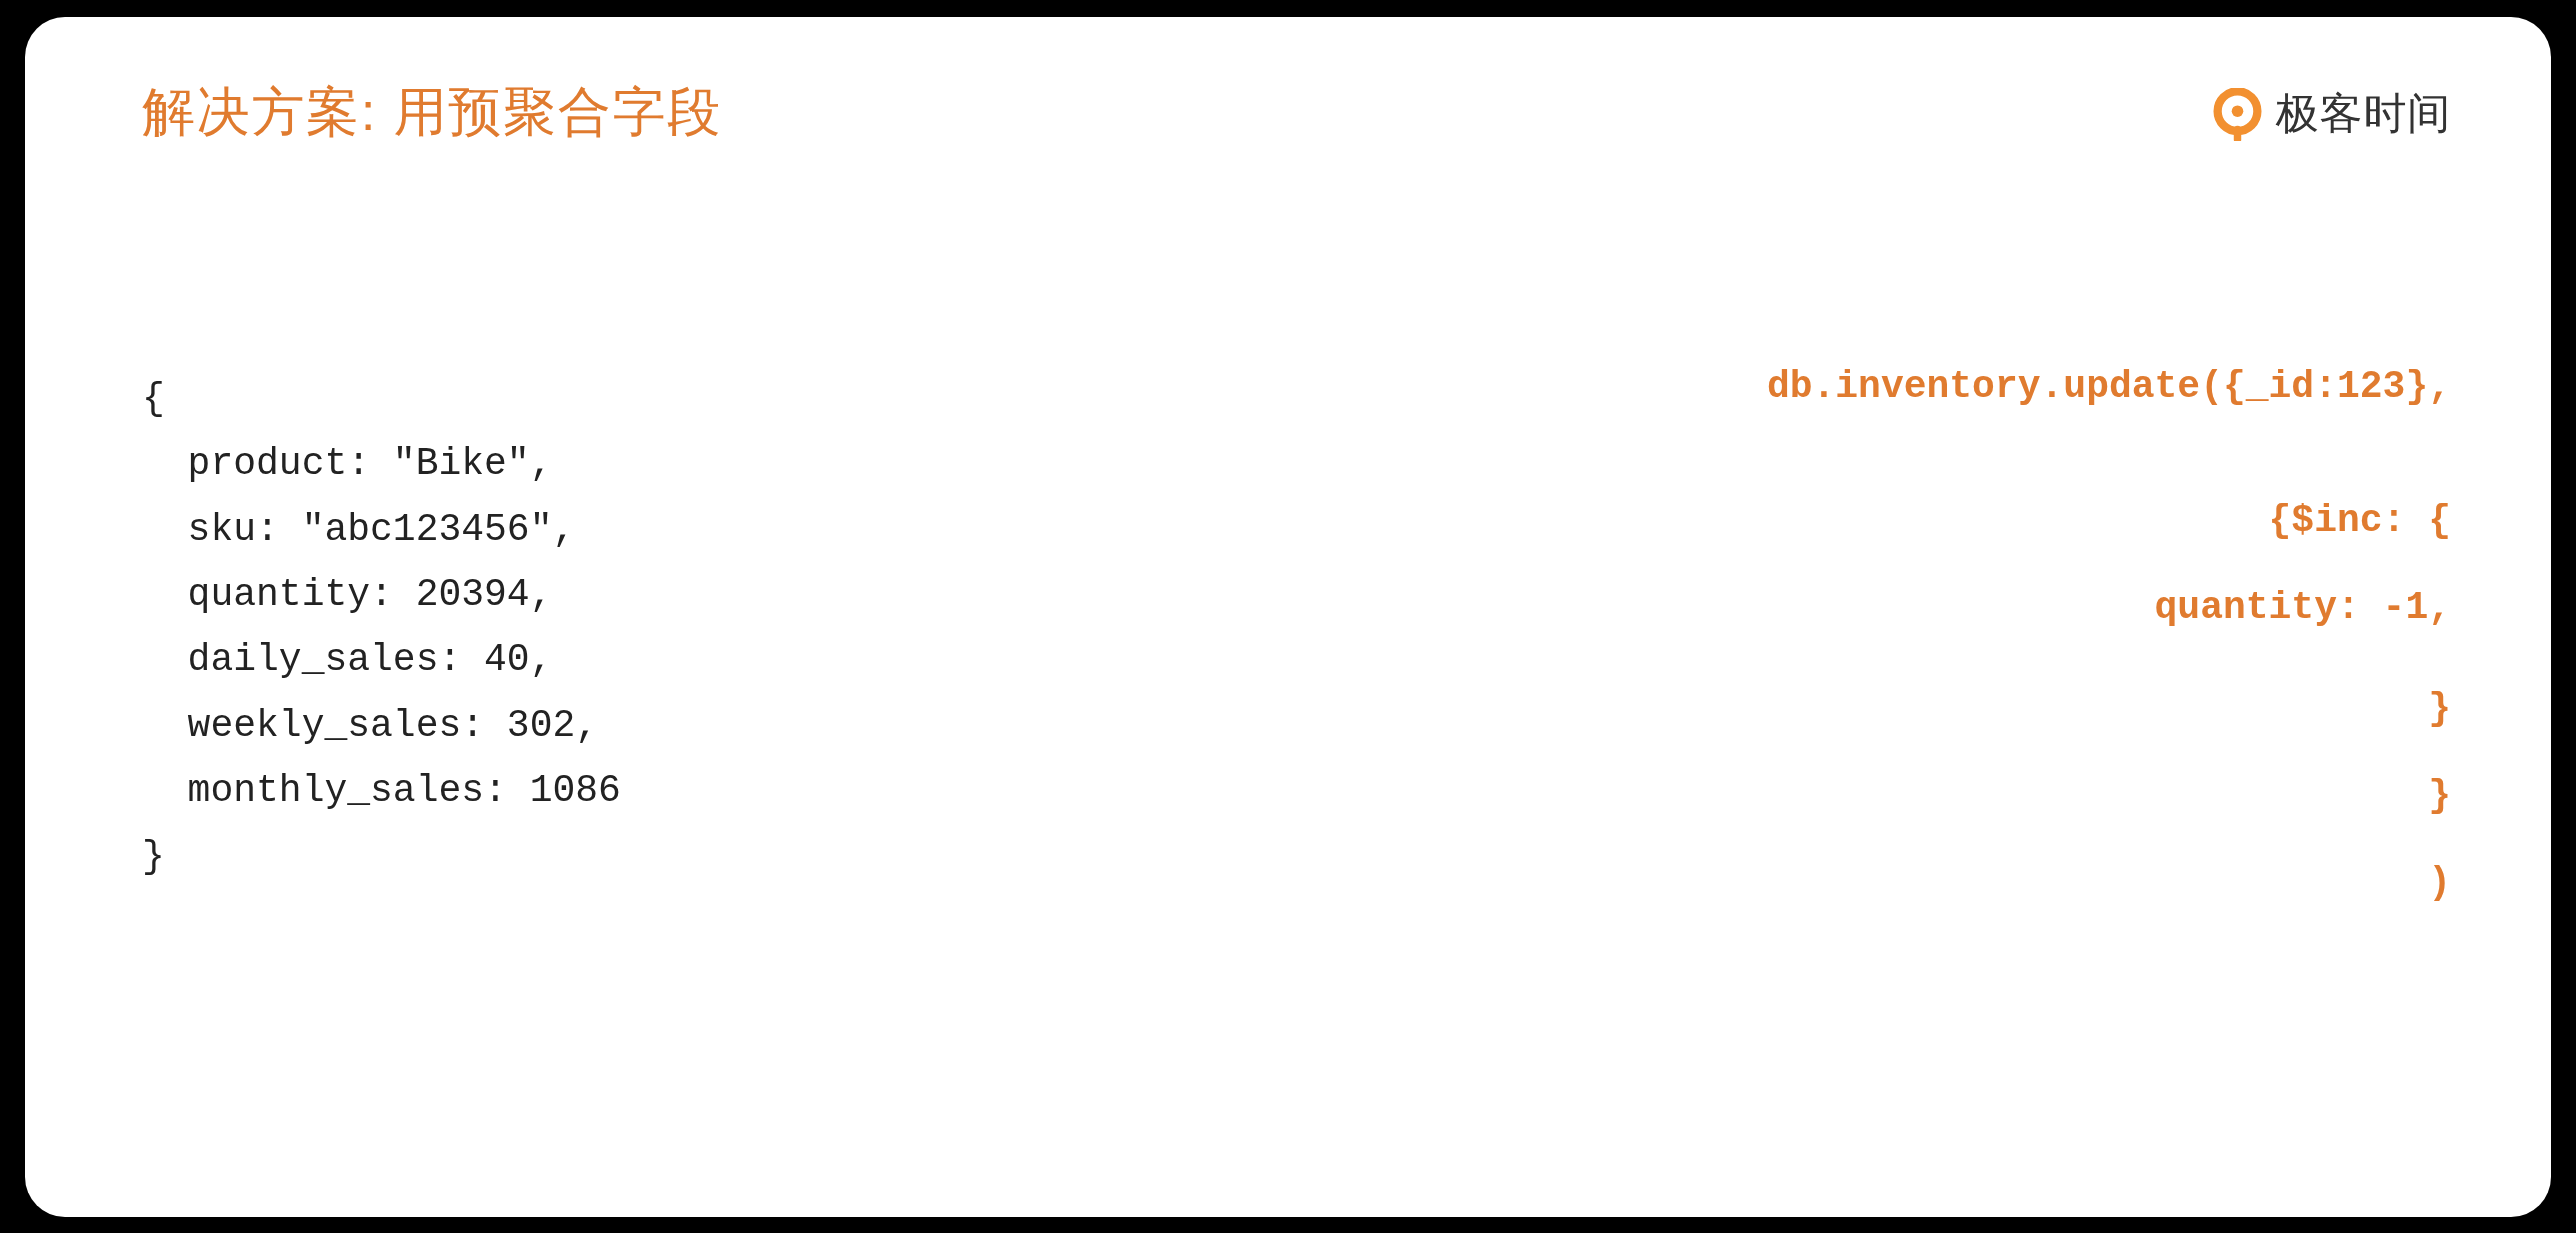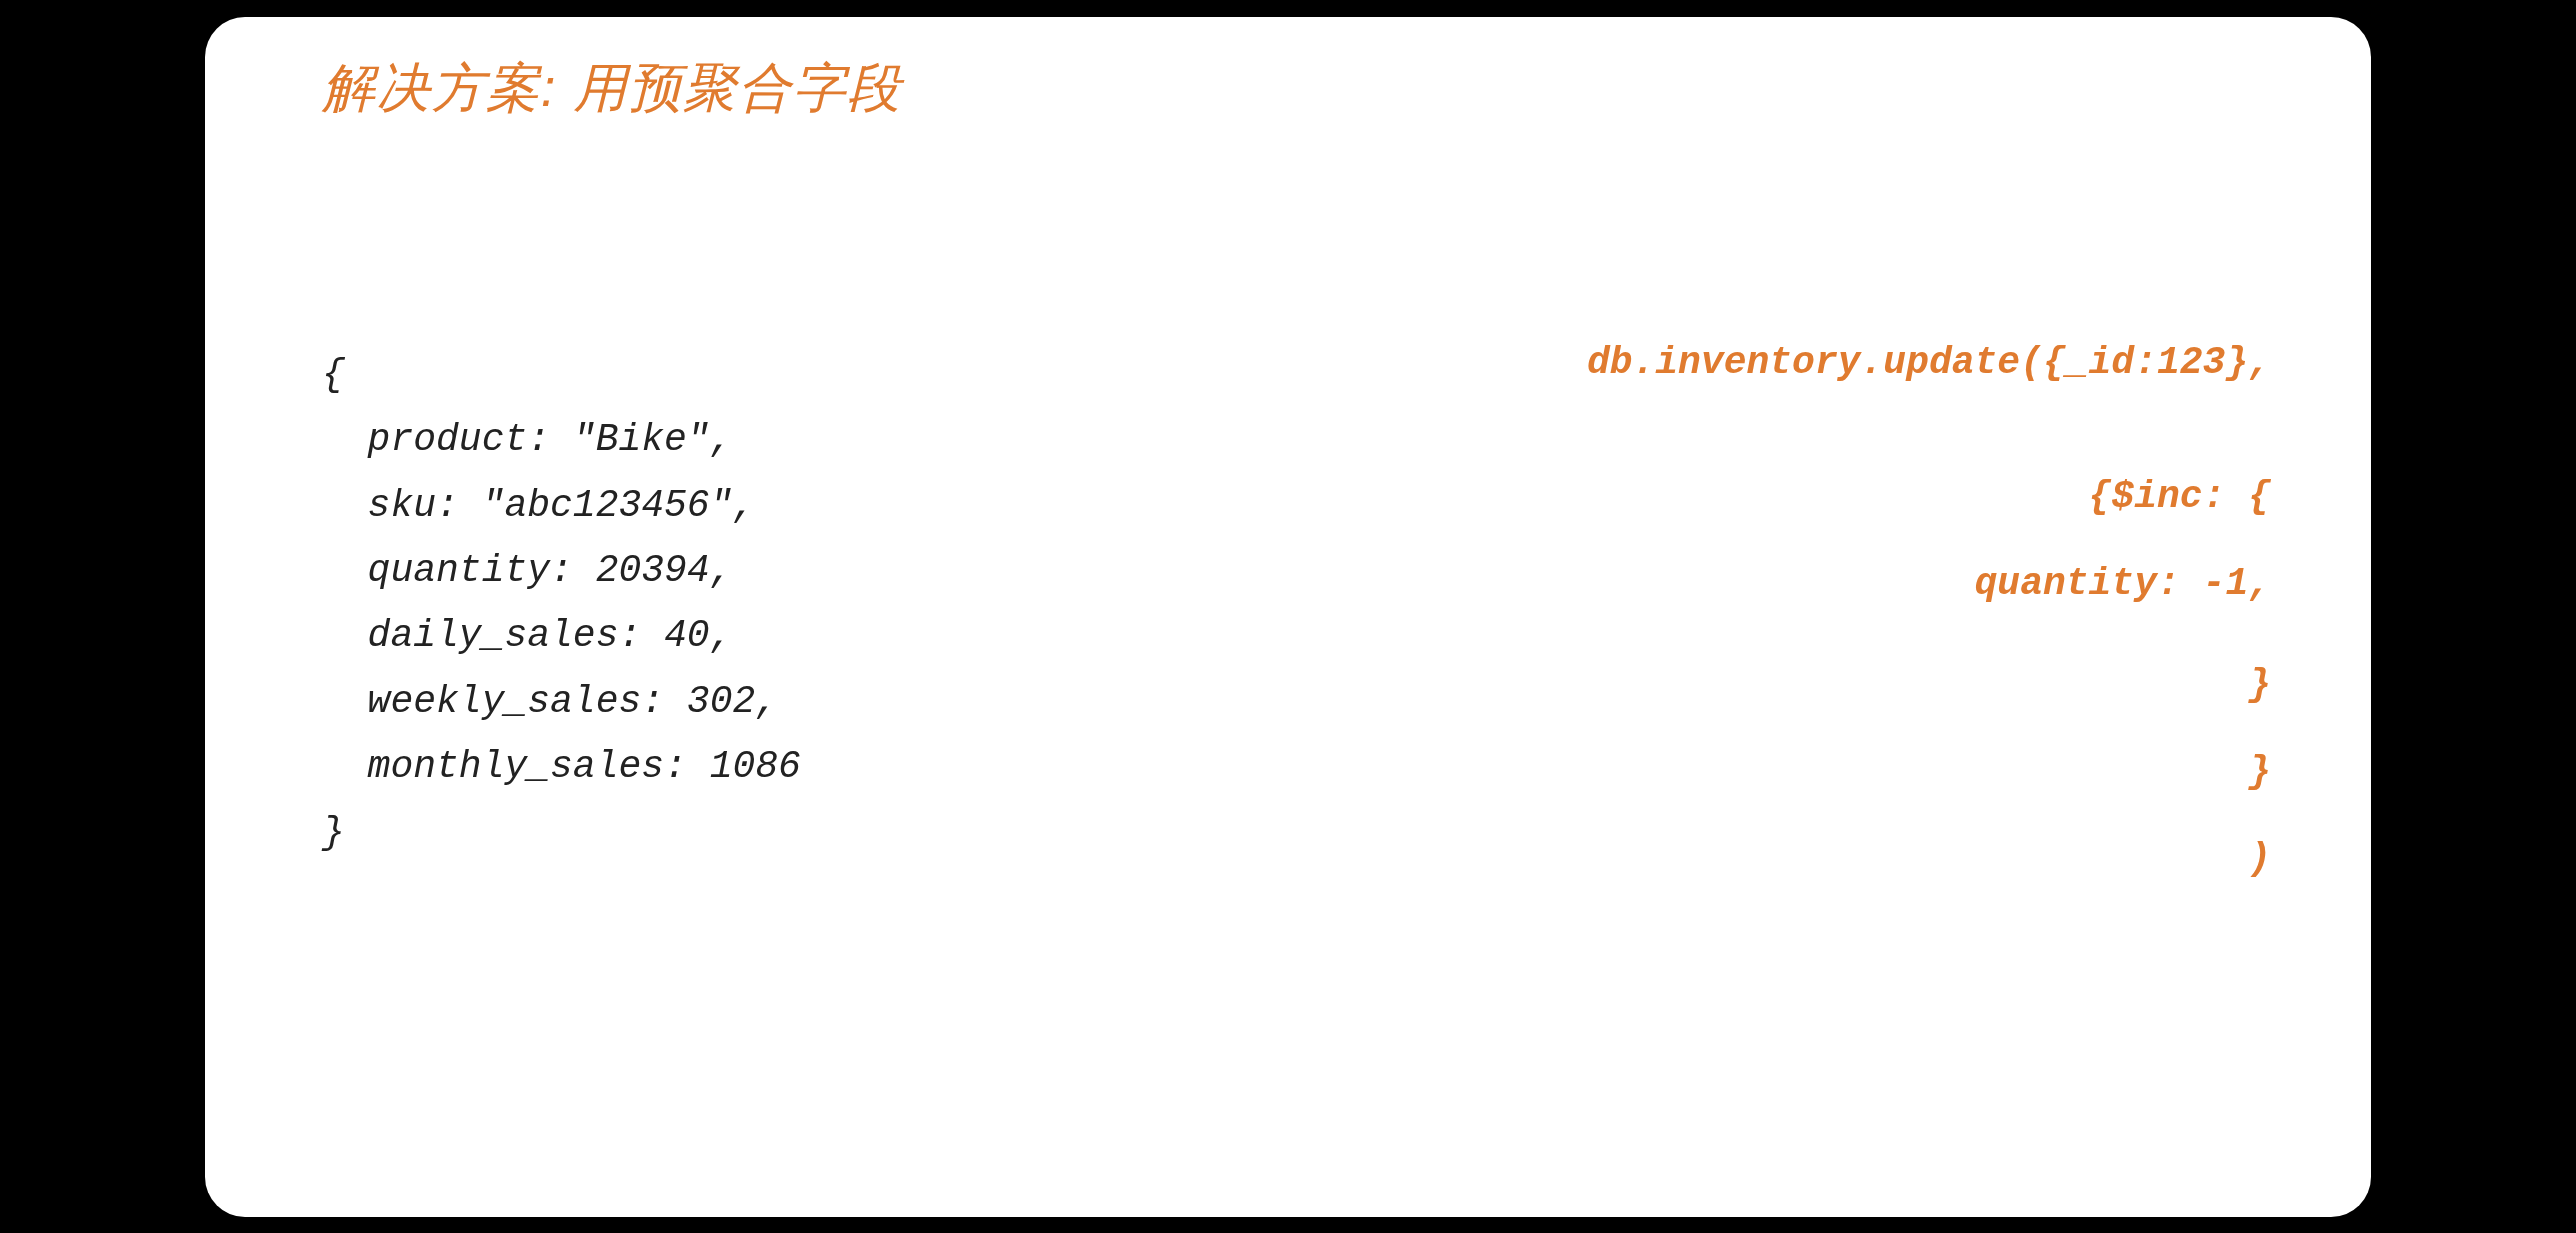--- a/index.html
+++ b/index.html
@@ -7,27 +7,26 @@
       background: #000;
       width: 2576px;
       height: 1234px;
       display: flex;
       align-items: center;
       justify-content: center;
       font-family: -apple-system, "PingFang SC", "Hiragino Sans GB", "Microsoft YaHei", sans-serif;
     }
     .slide {
       background: #fff;
-      width: 2166px;
+      width: 2526px;
       height: 1200px;
       border-radius: 40px;
       position: relative;
-      padding: 36px 100px 33px 117px;
+      padding: 60px 100px 33px 117px;
       overflow: hidden;
-      font-style: italic;
     }
     .header {
       display: flex;
       justify-content: space-between;
       align-items: flex-start;
     }
     .title {
       color: #E07B2F;
       font-size: 53px;
       font-weight: 500;
@@ -82,20 +81,30 @@
     .right-gap-lg { height: 92px; }
     .right-gap-md { height: 45px; }
     .right-gap-sm { height: 5px; }
   </style>
 </head>
 <body>
 
 <div class="slide">
   <div class="header">
     <div class="title">解决方案: 用预聚合字段</div>
+    <div class="brand">
+      <div class="brand-icon">
+        <svg width="53" height="53" viewBox="0 0 64 64">
+          <circle cx="32" cy="28" r="24" fill="none" stroke="#F29030" stroke-width="10"></circle>
+          <path d="M32 50 L32 62" stroke="#F29030" stroke-width="9" stroke-linecap="round"></path>
+          <circle cx="32" cy="28" r="7" fill="#F29030"></circle>
+        </svg>
+      </div>
+      <div class="brand-text">极客时间</div>
+    </div>
   </div>
 
   <div class="content">
     <div class="left-col">
       <pre class="code-black"><span>{</span>
 <span>  product: "Bike",</span>
 <span>  sku: "abc123456",</span>
 <span>  quantity: 20394,</span>
 <span>  daily_sales: 40,</span>
 <span>  weekly_sales: 302,</span>

